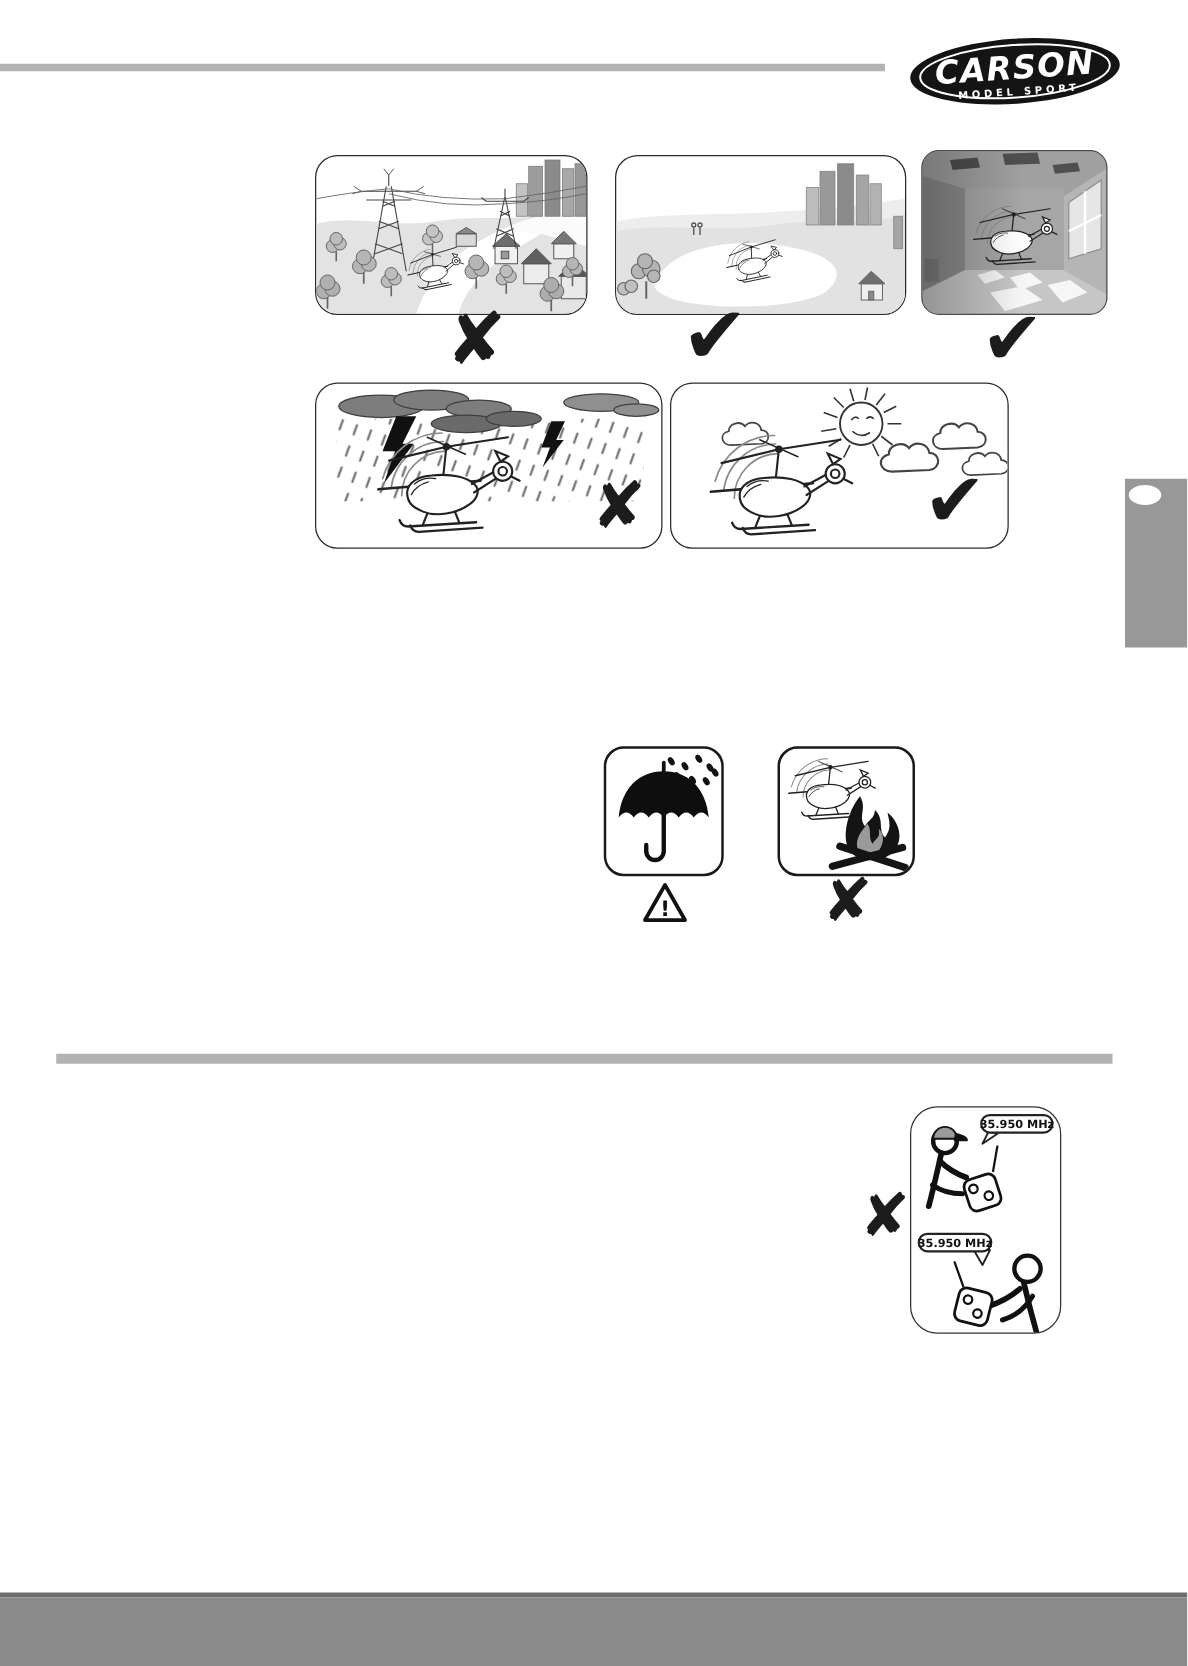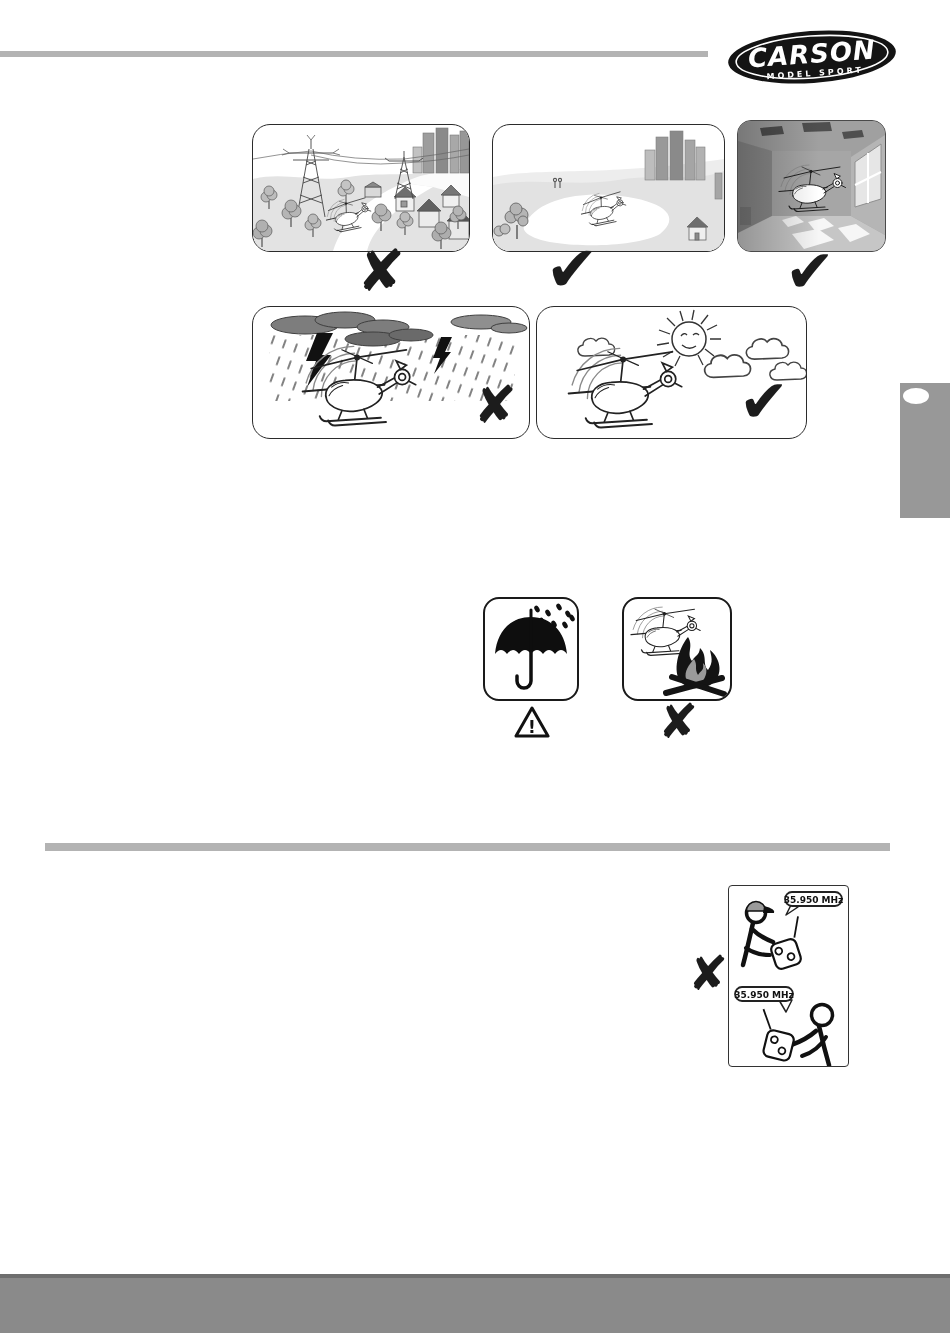--- a/index.html
+++ b/index.html
@@ -332,21 +332,21 @@
       <g stroke="#141414" stroke-width="6" stroke-linecap="round">
         <line x1="42" y1="94" x2="98" y2="79"></line>
         <line x1="48" y1="78" x2="100" y2="95"></line>
       </g>
     </svg>
   </div>
   <div class="mark" style="left:648px;top:691px;width:60px;height:60px;font-size:48px">✘</div>
 
   <div class="abs rule" style="left:45px;top:843px;width:845px;height:8px"></div>
 
-  <div class="abs" style="left:728px;top:885px;width:119px;height:180px;border:1.6px solid #333;border-radius:4px;background:#fff">
+  <div class="abs" style="left:728px;top:885px;width:119px;height:180px;border:1.6px solid #333;border-radius:22px;background:#fff">
     <svg class="scene-svg" viewBox="0 0 119 180">
 
       <g>
         <circle cx="27" cy="27" r="9.5" fill="#fff" stroke="#111" stroke-width="3.5"></circle>
         <path d="M17.5,25 A9.5,9.5 0 0 1 36.5,25 Z" fill="#9a9a9a" stroke="#111" stroke-width="1.5"></path>
         <path d="M35,20 Q47,23 45,27 L34,27 Z" fill="#111"></path>
         <path d="M24,37 C21,50 18,64 14,79" fill="none" stroke="#111" stroke-width="4.5" stroke-linecap="round"></path>
         <path d="M23,43 C30,50 36,53 44,56" fill="none" stroke="#111" stroke-width="4.5" stroke-linecap="round"></path>
         <path d="M17,62 C24,67 32,69 41,69" fill="none" stroke="#111" stroke-width="4" stroke-linecap="round"></path>
       </g>

